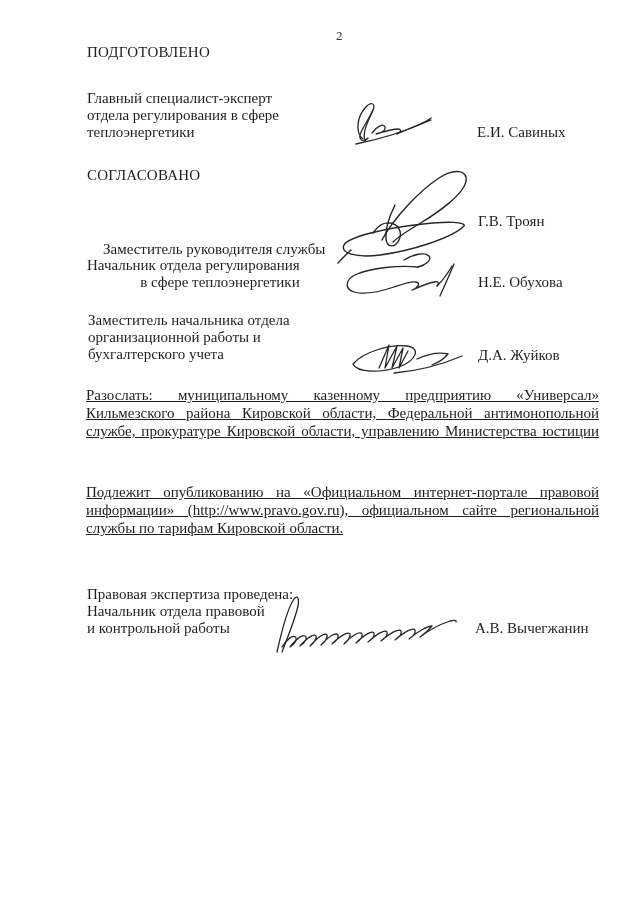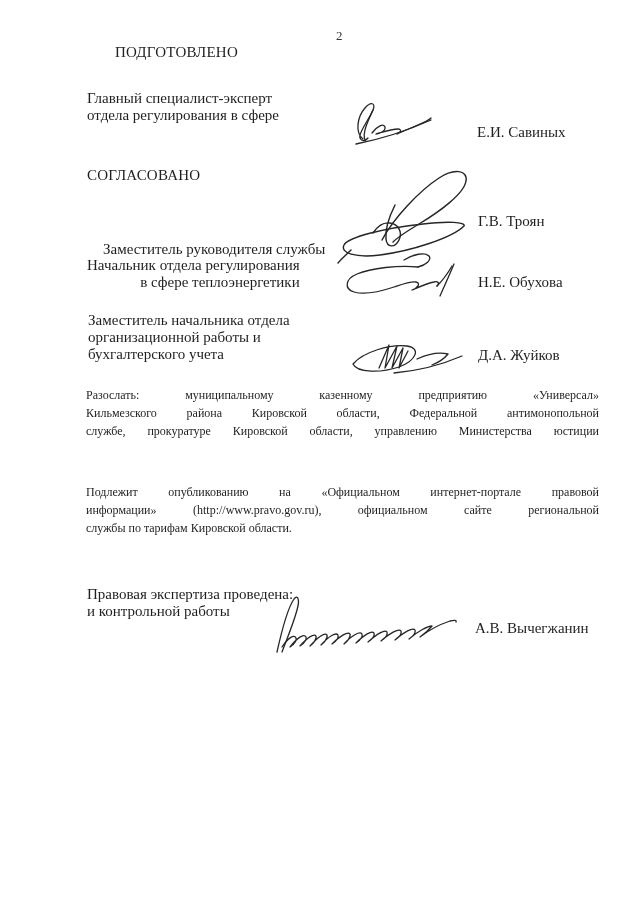--- a/index.html
+++ b/index.html
@@ -9,29 +9,29 @@
     width: 640px;
     height: 905px;
     background: #ffffff;
     font-family: "Liberation Serif", "DejaVu Serif", serif;
     color: #1f1f1f;
     overflow: hidden;
   }
   .txt { position: absolute; font-size: 15px; line-height: 17px; white-space: nowrap; }
   .heading { letter-spacing: 0.2px; }
   #pagenum { position: absolute; left: 336px; top: 28px; font-size: 13px; color: #333; }
-  .par { position: absolute; width: 513px; font-size: 12px; line-height: 18px; }
+  .par { position: absolute; width: 513px; font-size: 15px; line-height: 18px; text-decoration: underline; }
   .jline { text-align: justify; text-align-last: justify; }
   .jline.last { text-align-last: left; }
   svg.sig { position: absolute; overflow: visible; }
   svg.sig path { fill: none; stroke: #262626; stroke-width: 1.3; stroke-linecap: round; stroke-linejoin: round; }
   #sig2 path { stroke-width: 1.45; }
 
   
-  #h-prepared { left: 87px; top: 44px; margin-left: 28px; }
+  #h-prepared { left: 87px; top: 44px; }
   #b1-role    { left: 87px; top: 90px; }
   #sig1       { left: 348px; top: 99px; width: 88px; height: 48px; }
   #b1-name    { left: 477px; top: 124px; }
   #h-agreed   { left: 87px; top: 167px; }
   #b2-role    { left: 103px; top: 213px; margin-top: 28px; }
   #sig2       { left: 335px; top: 167px; width: 142px; height: 97px; }
   #b2-name    { left: 478px; top: 213px; text-align: right; }
   #b3-role    { left: 87px; top: 257px; text-align: right; }
   #sig3       { left: 341px; top: 251px; width: 120px; height: 47px; }
   #b3-name    { left: 478px; top: 274px; }
@@ -50,20 +50,21 @@
 
 <div id="page">
 
   <div id="pagenum">2</div>
 
   <div id="h-prepared" class="txt heading">ПОДГОТОВЛЕНО</div>
 
   <div id="b1-role" class="txt">
     <div>Главный специалист-эксперт</div>
     <div>отдела регулирования в сфере</div>
+    <div>теплоэнергетики</div>
   </div>
   <svg id="sig1" class="sig" viewBox="0 0 88 48" aria-hidden="true">
     <path d="M15,40 C7,34 9,18 17,9 C23,2 28,4 25,11 C21,20 14,29 12,36 C11,41 16,44 20,39"></path>
     <path d="M25,11 C20,22 14,34 17,41"></path>
     <path d="M24,34 C29,27 36,24 37,28 C38,32 31,35 28,35 C35,33 44,30 50,30 C54,30 53,34 49,35 C56,32 65,28 72,25 C77,23 81,21 83,19"></path>
     <path d="M8,45 C28,41 54,34 83,21"></path>
   </svg>
   <div id="b1-name" class="txt">Е.И. Савиных</div>
 
   <div id="h-agreed" class="txt heading">СОГЛАСОВАНО</div>
@@ -112,20 +113,21 @@
 
   <div id="par-publication" class="par">
     <div class="jline">Подлежит опубликованию на «Официальном интернет-портале правовой</div>
     <div class="jline">информации» (http://www.pravo.gov.ru), официальном сайте региональной</div>
     <div class="jline last">службы по тарифам Кировской области.</div>
   </div>
 
   <div id="h-legal" class="txt">Правовая экспертиза проведена:</div>
 
   <div id="b5-role" class="txt">
+    <div>Начальник отдела правовой</div>
     <div>и контрольной работы</div>
   </div>
   <svg id="sig5" class="sig" viewBox="0 0 198 62" aria-hidden="true">
     <path d="M11,58 C15,40 21,15 28,5 C32,0 34,6 31,16 C27,31 20,47 16,58"></path>
     <path d="M16,53 C22,44 28,40 30,44 C31,47 27,51 24,53 C31,44 38,39 40,43 C41,46 37,50 34,52 C41,44 48,39 50,42 C51,45 47,50 44,52 C52,43 59,38 61,41 C62,44 58,49 55,51 C63,42 70,38 72,41 C73,44 69,48 66,50 C74,42 82,37 84,40 C85,43 81,48 78,50 C86,41 94,37 96,40 C97,43 93,47 90,49 C98,41 106,36 108,39 C109,42 105,46 102,48 C111,40 119,35 121,38 C122,41 118,45 115,47 C124,39 133,34 135,37 C136,40 132,44 129,46 C138,38 147,33 149,36 C150,39 146,43 143,45 C152,37 162,32 166,32 C162,37 157,41 154,43 C163,36 175,30 184,27 C188,26 191,26 190,28"></path>
   </svg>
   <div id="b5-name" class="txt">А.В. Вычегжанин</div>
 
 </div>
 

